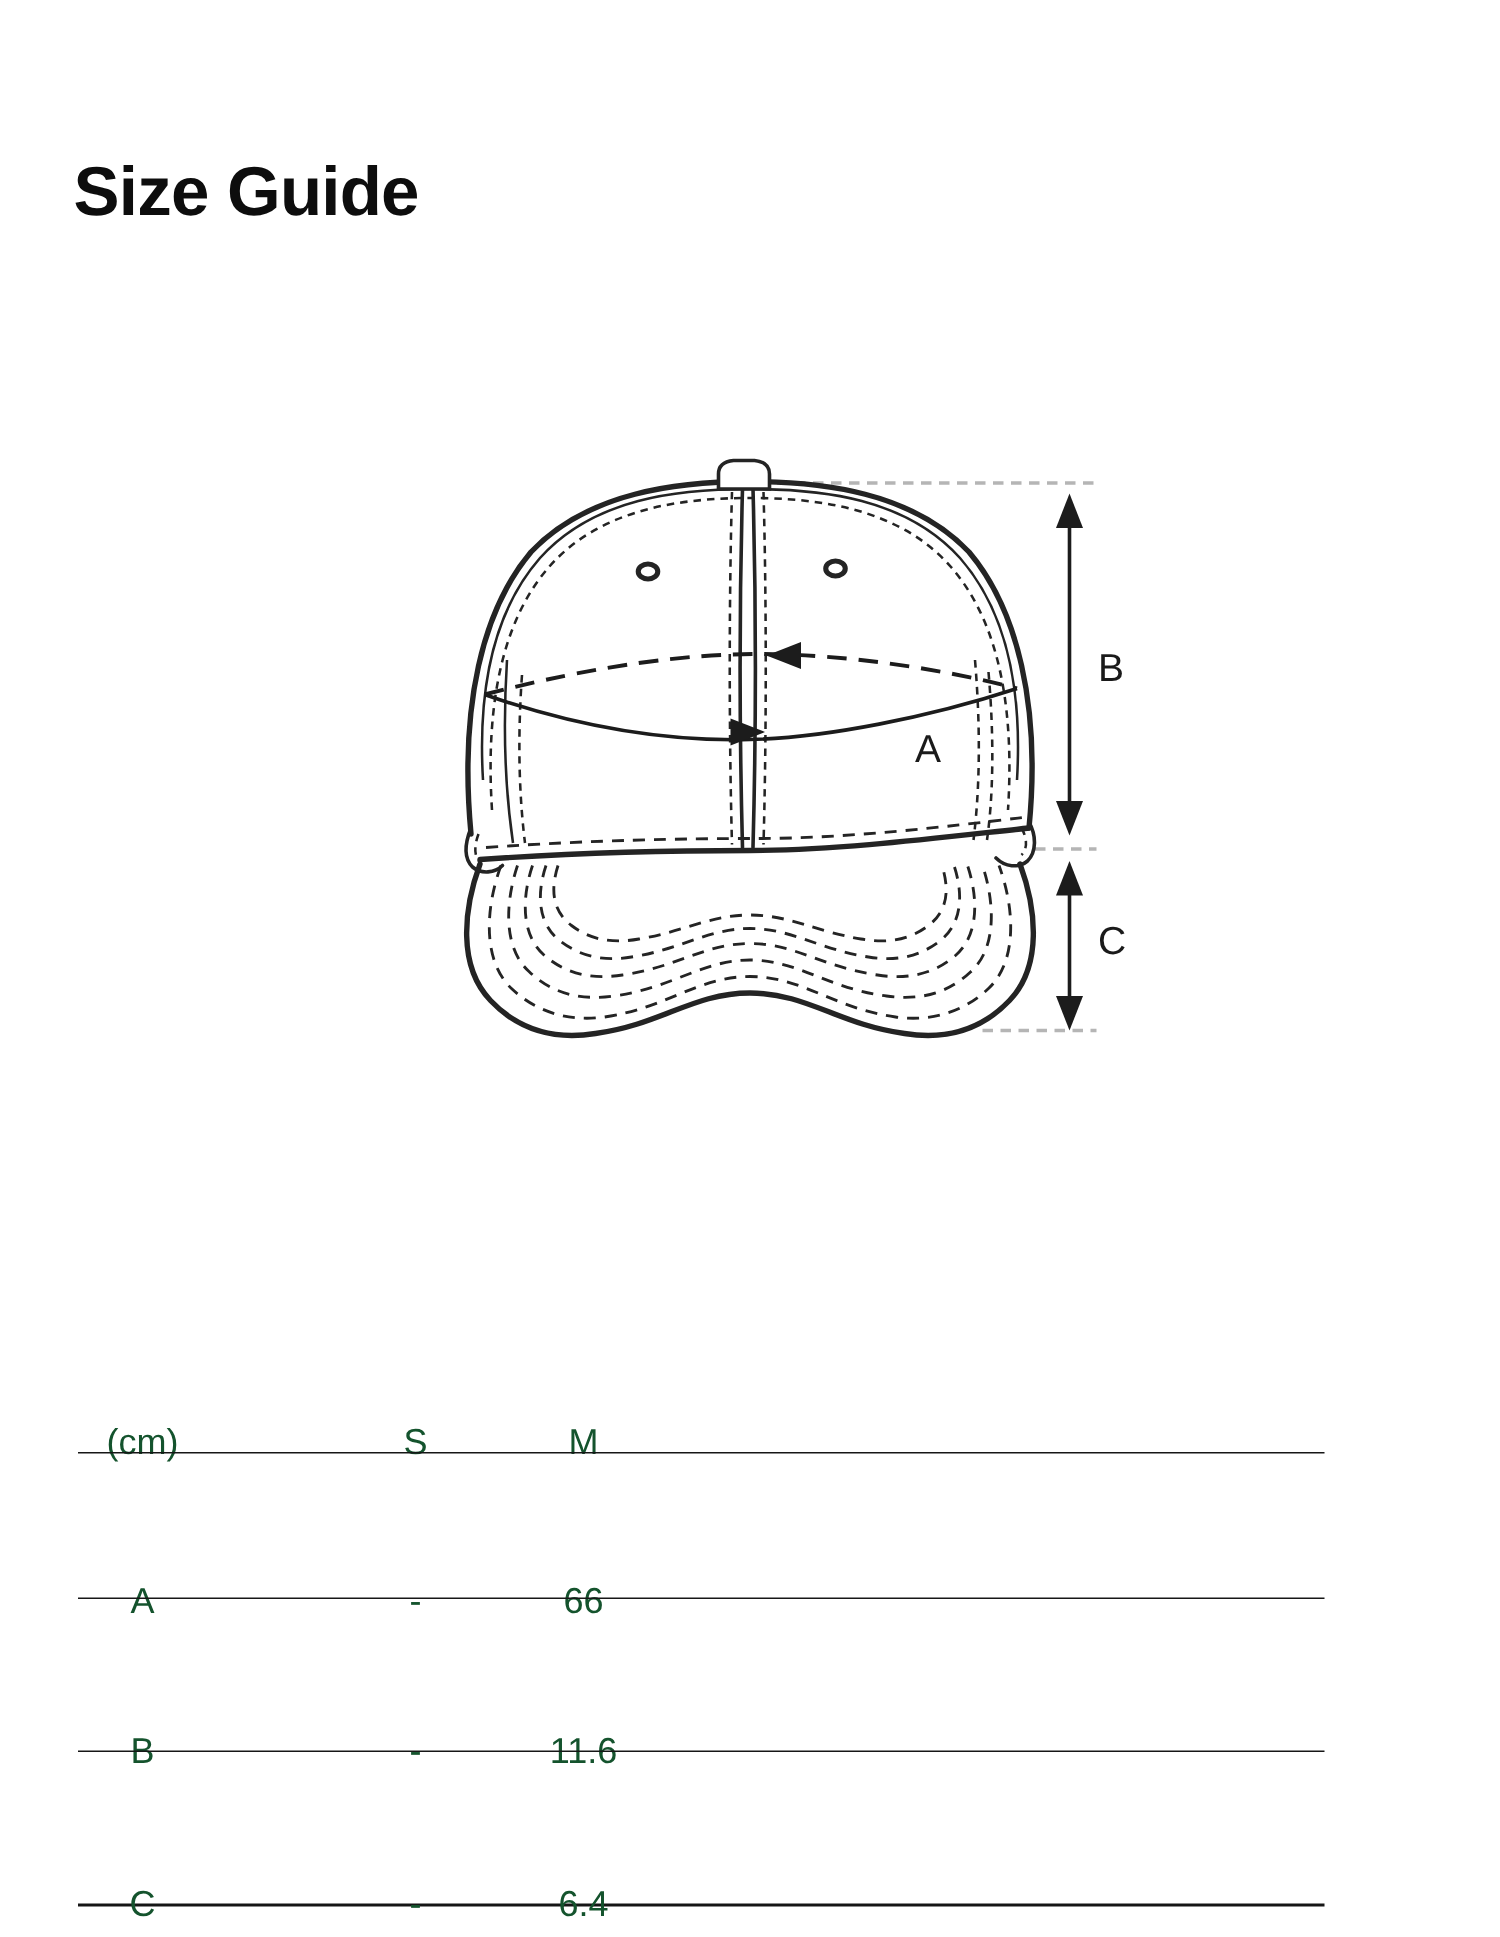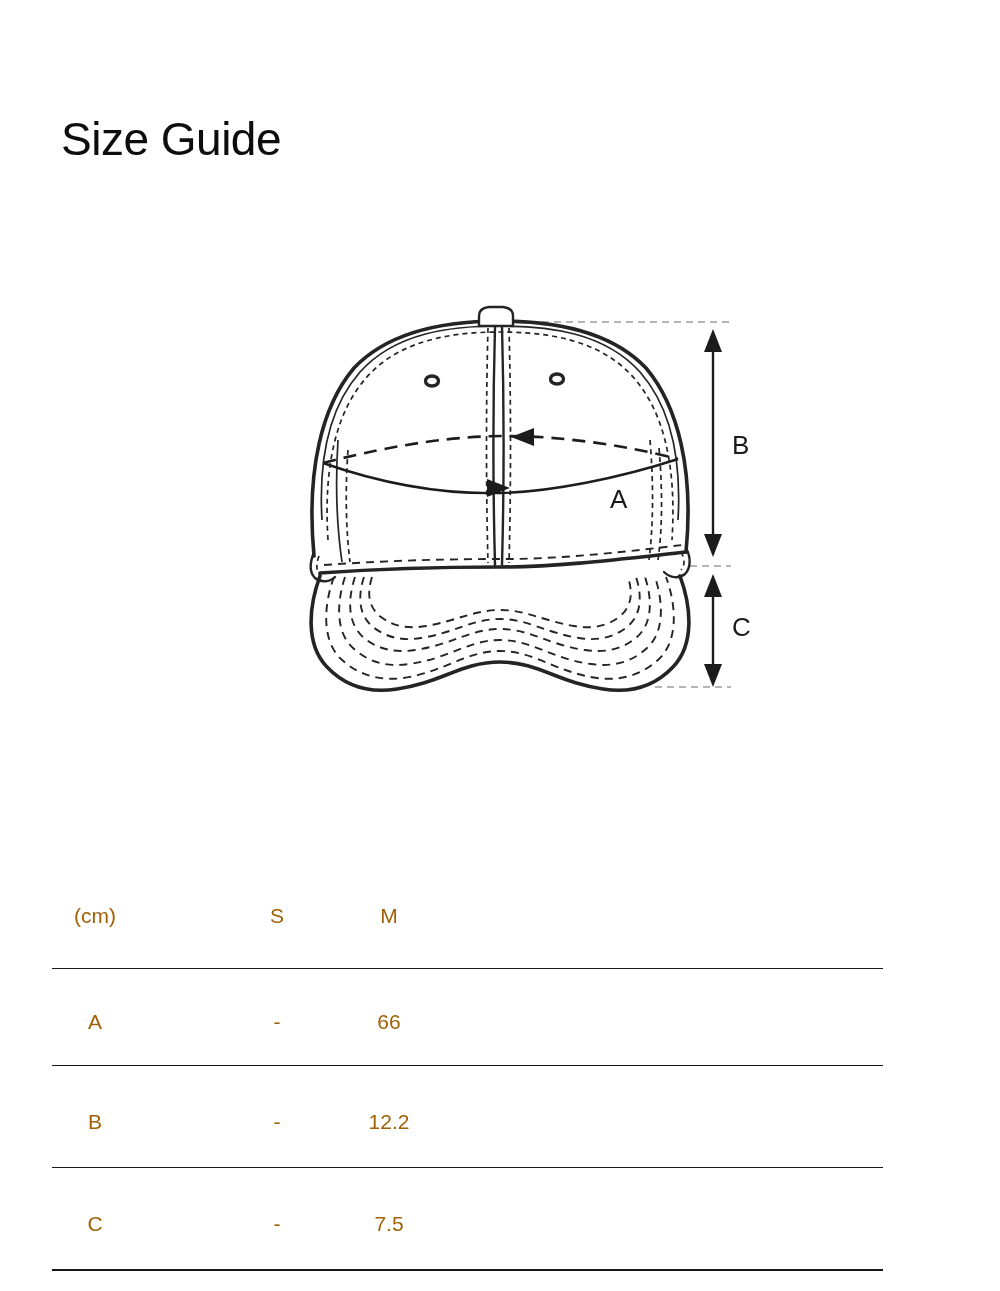--- a/index.html
+++ b/index.html
@@ -7,22 +7,22 @@
   body {
     width:1000px; height:1291px;
     background:#ffffff;
     font-family:"Liberation Sans","DejaVu Sans",sans-serif;
     color:#1a1a1a;
     position:relative;
     overflow:hidden;
   }
 
   .page-title {
-    position:absolute; left:45px; top:96px; margin:16px;
-    font-size:46px; font-weight:400; letter-spacing:-0.5px;
+    position:absolute; left:45px; top:96px; margin:4px;
+    font-size:46px; font-weight:700; letter-spacing:-0.5px;
     color:#0d0d0d;
   }
 
   .diagram-wrap {
     position:absolute; left:285px; top:295px; width:475px; height:410px;
   }
   .diagram-wrap svg { display:block; width:475px; height:410px; }
 
   svg .ink   { stroke:#242424; fill:none; }
   svg .thick { stroke-width:3.6; stroke-linecap:round; }
@@ -44,21 +44,21 @@
     border-bottom:2px solid #161616;
   }
   .t-row { position:relative; }
   .t-row.header { height:96px; }
   .t-row.body   { border-top:1px solid #161616; }
   .t-row.r1 { height:97px; }
   .t-row.r2 { height:102px; }
   .t-row.r3 { height:102px; }
   .cell {
     position:absolute; transform:translate(-50%,-50%);
-    font-size:21px; color:#a16207; white-space:nowrap;
+    font-size:24px; color:#14532d; white-space:nowrap;margin-top:46px;
   }
   .t-row.header .cell { top:calc(50% - 4px); }
   .t-row.body   .cell { top:calc(50% + 5px); }
   .cell.c1 { left:43px; }
   .cell.c2 { left:225px; }
   .cell.c3 { left:337px; }
 </style>
 </head>
 <body>
 
@@ -143,22 +143,22 @@
       <span class="cell c3">M</span>
     </div>
     <div class="t-row body r1">
       <span class="cell c1">A</span>
       <span class="cell c2">-</span>
       <span class="cell c3">66</span>
     </div>
     <div class="t-row body r2">
       <span class="cell c1">B</span>
       <span class="cell c2">-</span>
-      <span class="cell c3">12.2</span>
+      <span class="cell c3">11.6</span>
     </div>
     <div class="t-row body r3">
       <span class="cell c1">C</span>
       <span class="cell c2">-</span>
-      <span class="cell c3">7.5</span>
+      <span class="cell c3">6.4</span>
     </div>
   </section>
 
 </main>
 
 </body></html>

